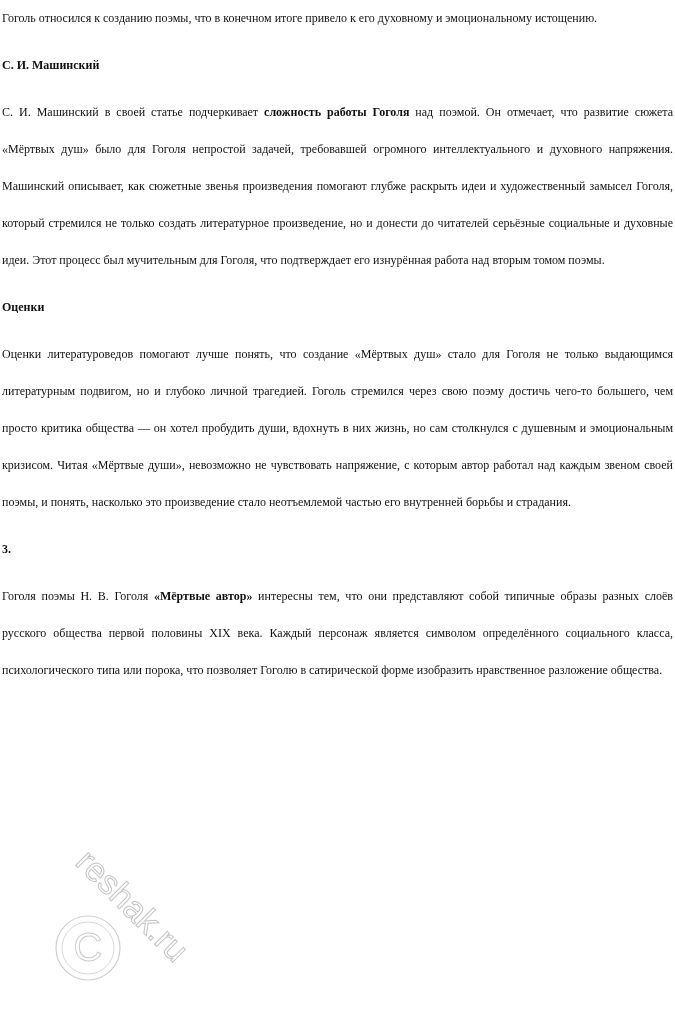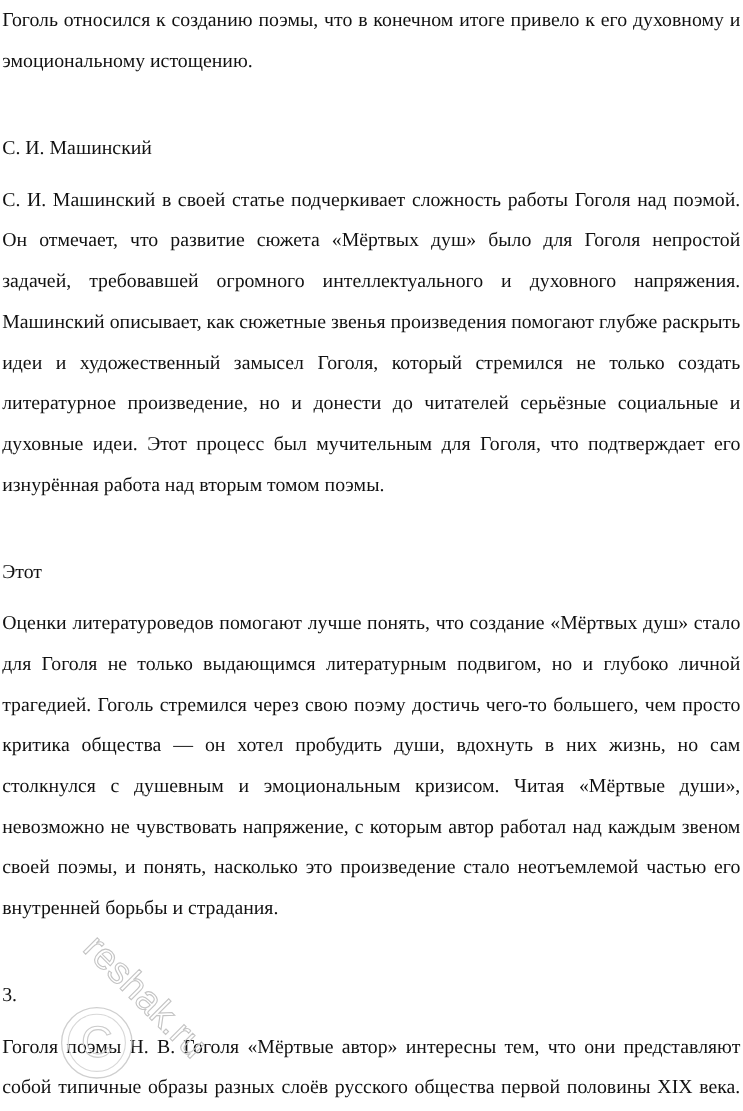--- a/index.html
+++ b/index.html
@@ -18,33 +18,32 @@
     .page {
       position: absolute;
       left: 0;
       top: 0;
       width: 675px;
       padding: 0 2px 0 2px;
       box-sizing: border-box;
     }
     p, h3 {
       margin: 0;
-      font-size: 18px;
+      font-size: 12px;
       line-height: 37px;
     }
     p.just {
       text-align: justify;
       text-align-last: left;
     }
     h3 {
-      font-weight: normal;
-      margin-top: 32px;
+      font-weight: bold;
     }
     .gap { height: 10px; }
-    b { font-weight: normal; }
+    b { font-weight: bold; }
 
     .watermark {
       position: absolute;
       left: 40px;
       top: 848px;
       width: 150px;
       height: 150px;
       pointer-events: none;
     }
     .watermark svg { width: 150px; height: 150px; }
@@ -56,21 +55,21 @@
 
   <p class="just">Гоголь относился к созданию поэмы, что в конечном итоге привело к его духовному и эмоциональному истощению.</p>
 
   <div class="gap"></div>
   <h3>С. И. Машинский</h3>
   <div class="gap"></div>
 
   <p class="just"><span>С. И. Машинский в своей статье подчеркивает </span><b>сложность работы Гоголя</b><span> над поэмой. Он отмечает, что развитие сюжета «Мёртвых душ» было для Гоголя непростой задачей, требовавшей огромного интеллектуального и духовного напряжения. Машинский описывает, как сюжетные звенья произведения помогают глубже раскрыть идеи и художественный замысел Гоголя, который стремился не только создать литературное произведение, но и донести до читателей серьёзные социальные и духовные идеи. Этот процесс был мучительным для Гоголя, что подтверждает его изнурённая работа над вторым томом поэмы.</span></p>
 
   <div class="gap"></div>
-  <h3>Этот</h3>
+  <h3>Оценки</h3>
   <div class="gap"></div>
 
   <p class="just">Оценки литературоведов помогают лучше понять, что создание «Мёртвых душ» стало для Гоголя не только выдающимся литературным подвигом, но и глубоко личной трагедией. Гоголь стремился через свою поэму достичь чего-то большего, чем просто критика общества — он хотел пробудить души, вдохнуть в них жизнь, но сам столкнулся с душевным и эмоциональным кризисом. Читая «Мёртвые души», невозможно не чувствовать напряжение, с которым автор работал над каждым звеном своей поэмы, и понять, насколько это произведение стало неотъемлемой частью его внутренней борьбы и страдания.</p>
 
   <div class="gap"></div>
   <h3>3.</h3>
   <div class="gap"></div>
 
   <p class="just"><span>Гоголя поэмы Н. В. Гоголя </span><b>«Мёртвые автор»</b><span> интересны тем, что они представляют собой типичные образы разных слоёв русского общества первой половины XIX века. Каждый персонаж является символом определённого социального класса, психологического типа или порока, что позволяет Гоголю в сатирической форме изобразить нравственное разложение общества.</span></p>
 

